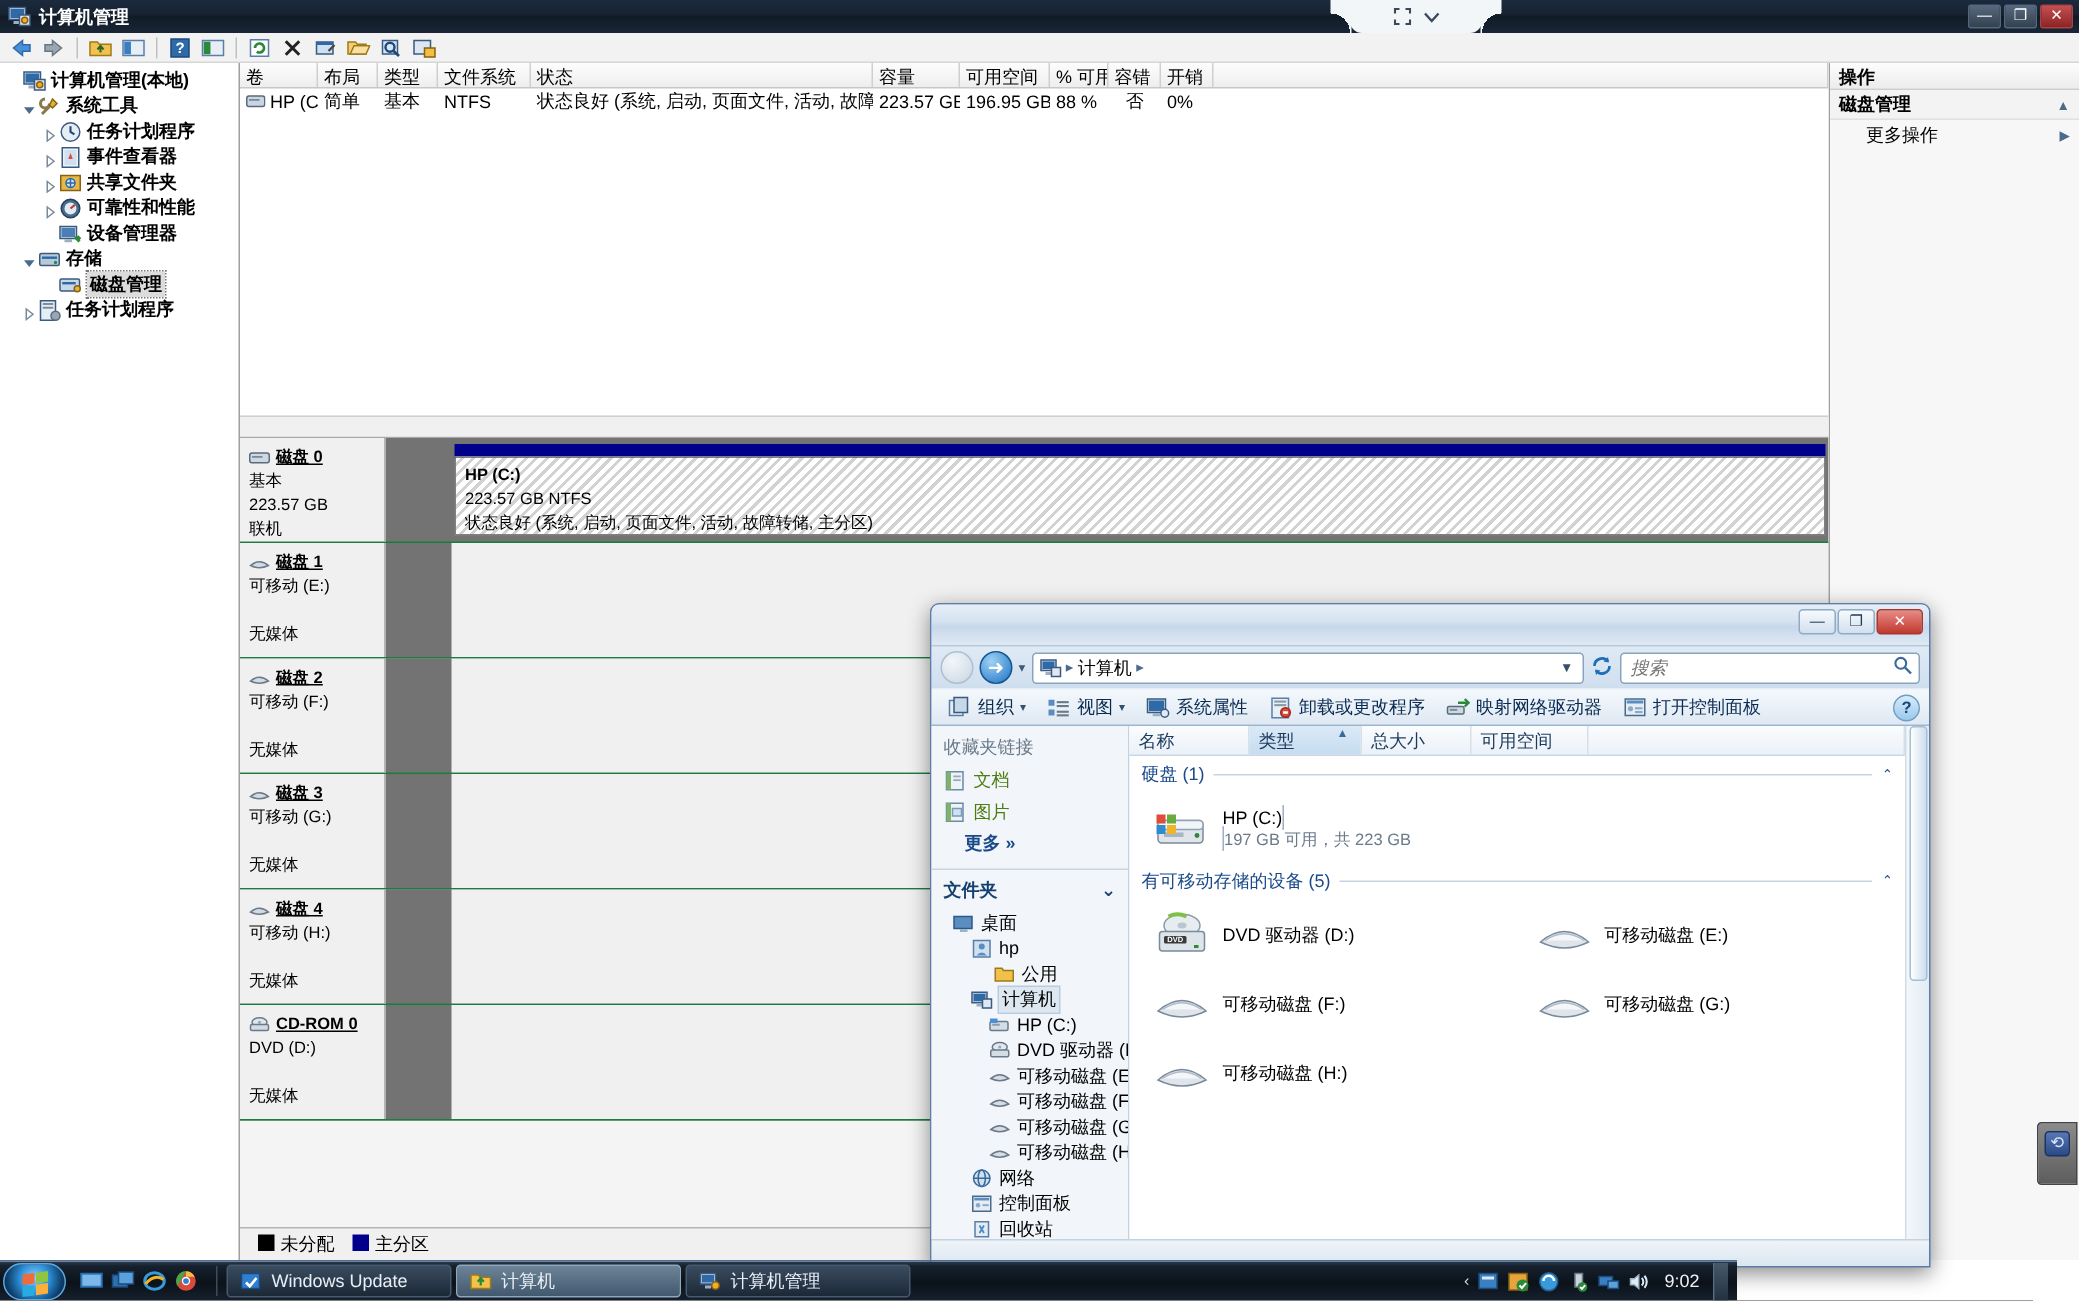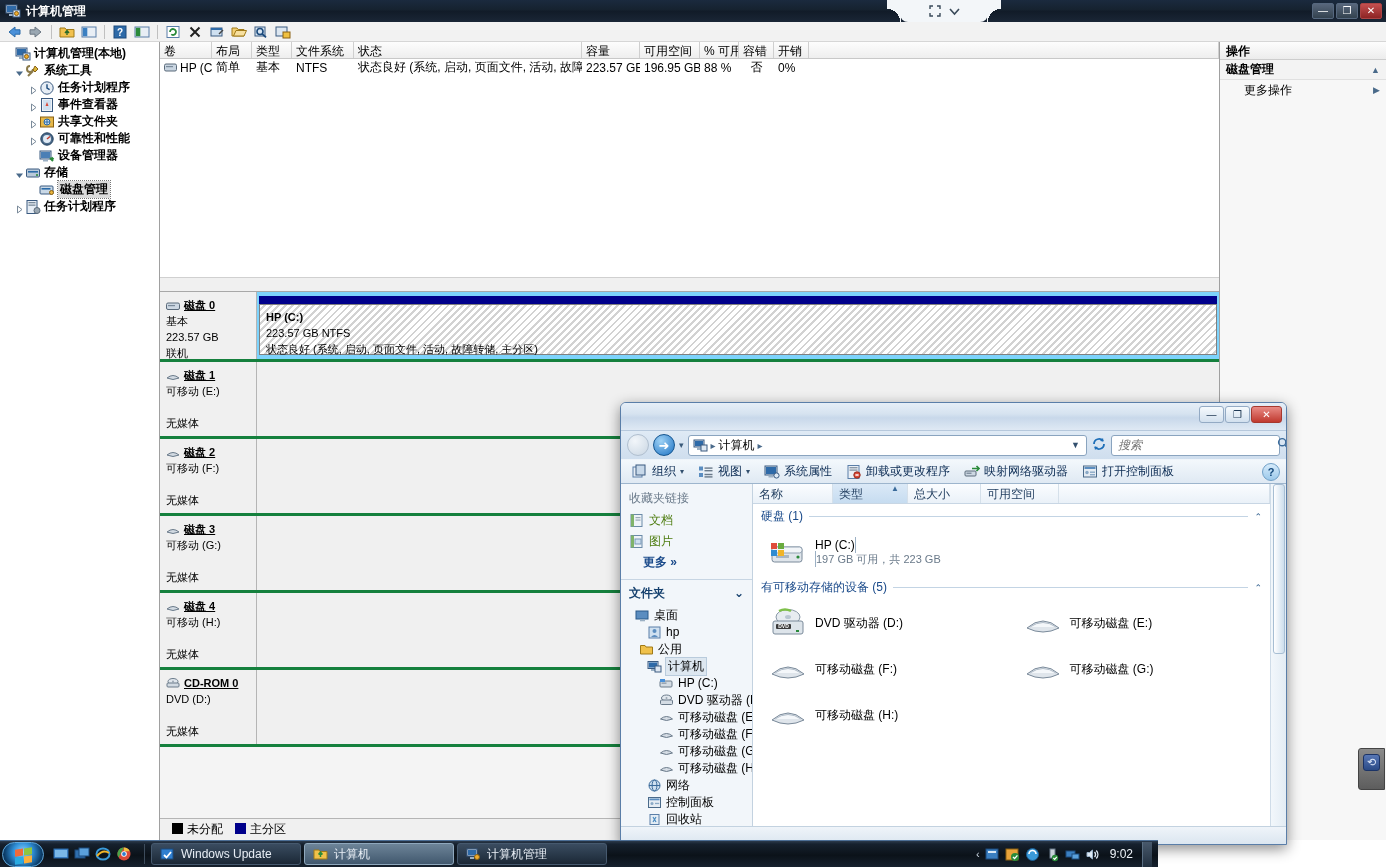--- a/index.html
+++ b/index.html
@@ -98,21 +98,21 @@
               border-bottom:1px solid #c8c8c8; }
   .vol-head div { border-right:1px solid #cfcfcf; padding:1px 4px; font-size:12px; color:#000;
                   overflow:hidden; white-space:nowrap; }
   .vol-rows { flex:1; overflow:hidden; }
   .vol-row { display:flex; height:17px; align-items:center; }
   .vol-row div { padding:0 4px; font-size:12px; white-space:nowrap; overflow:hidden; }
   .vol-scroll-h { height:14px; background:#f0f0f0; border-top:1px solid #d0d0d0; }
 
   
   .gview { flex:1; overflow:hidden; background:#f4f4f4; position:relative; }
-  .disk-row { display:flex; border-bottom:3px solid #15803d; background:#7dd3fc; }
+  .disk-row { display:flex; border-bottom:1px solid #15803d; background:#737373;gap:44px; }
   .disk-info { width:97px; flex:0 0 97px; border-right:1px solid #b5b5b5; padding:5px 6px;
                background:#f0f0f0; font-size:11px; line-height:16px; }
   .disk-info .dname { display:flex; align-items:center; gap:4px; font-weight:bold; font-size:11px; }
   .disk-info .dname u { text-decoration:underline; }
   .disk-area { flex:1; padding:4px 2px 4px 2px; position:relative; }
   .part {
     border:1px solid #808080;
     background-image:repeating-linear-gradient(135deg,#ffffff 0px,#ffffff 3px,#d2d2d2 3px,#d2d2d2 5px);
     padding:4px 6px; font-size:11px; line-height:16px; height:100%;
   }
@@ -159,21 +159,21 @@
   .nav-back { background:radial-gradient(circle at 35% 30%,#f2f6fa,#c9d6e3); border:1px solid #b0bfcf; }
   .nav-fwd  { background:radial-gradient(circle at 35% 30%,#9fd2f5,#1c72c4); border:1px solid #14558f;
               display:flex; align-items:center; justify-content:center; color:#fff; font-size:13px; }
   .nav-dd { font-size:9px; color:#3a5a7a; }
   .addrbar { flex:1; height:21px; background:#fff; border:1px solid #8aa4bf; border-radius:3px;
              display:flex; align-items:center; padding:0 4px; gap:3px; font-size:12px; }
   .crumb-ico { width:15px; height:15px; position:relative; }
   .crumb-sep { color:#4a6a8a; font-size:10px; }
   .addr-dd { margin-left:auto; font-size:9px; color:#33506e; padding-right:2px; }
   .refresh-ico { width:16px; height:18px; color:#1e6fb8; font-size:13px; text-align:center; }
-  .searchbox { width:169px; height:21px; background:#fff; border:1px solid #8aa4bf; border-radius:3px;
+  .searchbox { width:200px; height:21px; background:#fff; border:1px solid #8aa4bf; border-radius:3px;
                display:flex; align-items:center; padding:0 4px; }
   .searchbox input { border:0; outline:0; flex:1; font-size:12px; color:#333;
                      font-family:"Liberation Sans","DejaVu Sans",sans-serif; font-style:italic; }
   .search-ico { color:#3a6a9a; font-size:13px; }
 
   .ex-toolbar { height:25px; display:flex; align-items:center; gap:4px; padding:0 6px;
                 background:linear-gradient(to bottom,#f3f8fc,#dfe9f3);
                 border-top:1px solid #eef4fa; border-bottom:1px solid #9db5cd; }
   .tbi { display:flex; align-items:center; gap:4px; padding:2px 5px; font-size:12px; color:#0a2a52; border-radius:3px; }
   .tbi .ic { width:16px; height:16px; position:relative; flex:0 0 16px; }
@@ -869,21 +869,21 @@
             <span class="lbl">桌面</span>
           </div>
           <div class="t2" style="padding-left:26px">
             <span class="ic2"><svg width="15" height="15" viewBox="0 0 15 15">
                   <rect x="2" y="2" width="11" height="11" fill="#cfe0f0" stroke="#5a7ea8"></rect>
                   <circle cx="7.5" cy="6" r="2" fill="#5b8dc0"></circle>
                   <path d="M4 12 q3.5 -4 7 0Z" fill="#5b8dc0"></path>
                 </svg></span>
             <span class="lbl">hp</span>
           </div>
-          <div class="t2" style="padding-left:18px">
+          <div class="t2" style="padding-left:41px">
             <span class="ic2"><svg width="15" height="15" viewBox="0 0 15 15">
                   <path d="M1.5 3.5 h4.5 l1 1.5 H13.5 V12 H1.5 Z" fill="#f0c14b" stroke="#a07a18"></path>
                 </svg></span>
             <span class="lbl">公用</span>
           </div>
           <div class="t2 sel" style="padding-left:26px">
             <span class="ic2"><svg width="15" height="15" viewBox="0 0 15 15">
                   <rect x="1" y="2.5" width="10" height="7" fill="#c9d8ea" stroke="#3a5a80"></rect>
                   <rect x="2" y="3.5" width="8" height="5" fill="#2e6aa8"></rect>
                   <rect x="4" y="10" width="4" height="2" fill="#9bb0c4"></rect>

